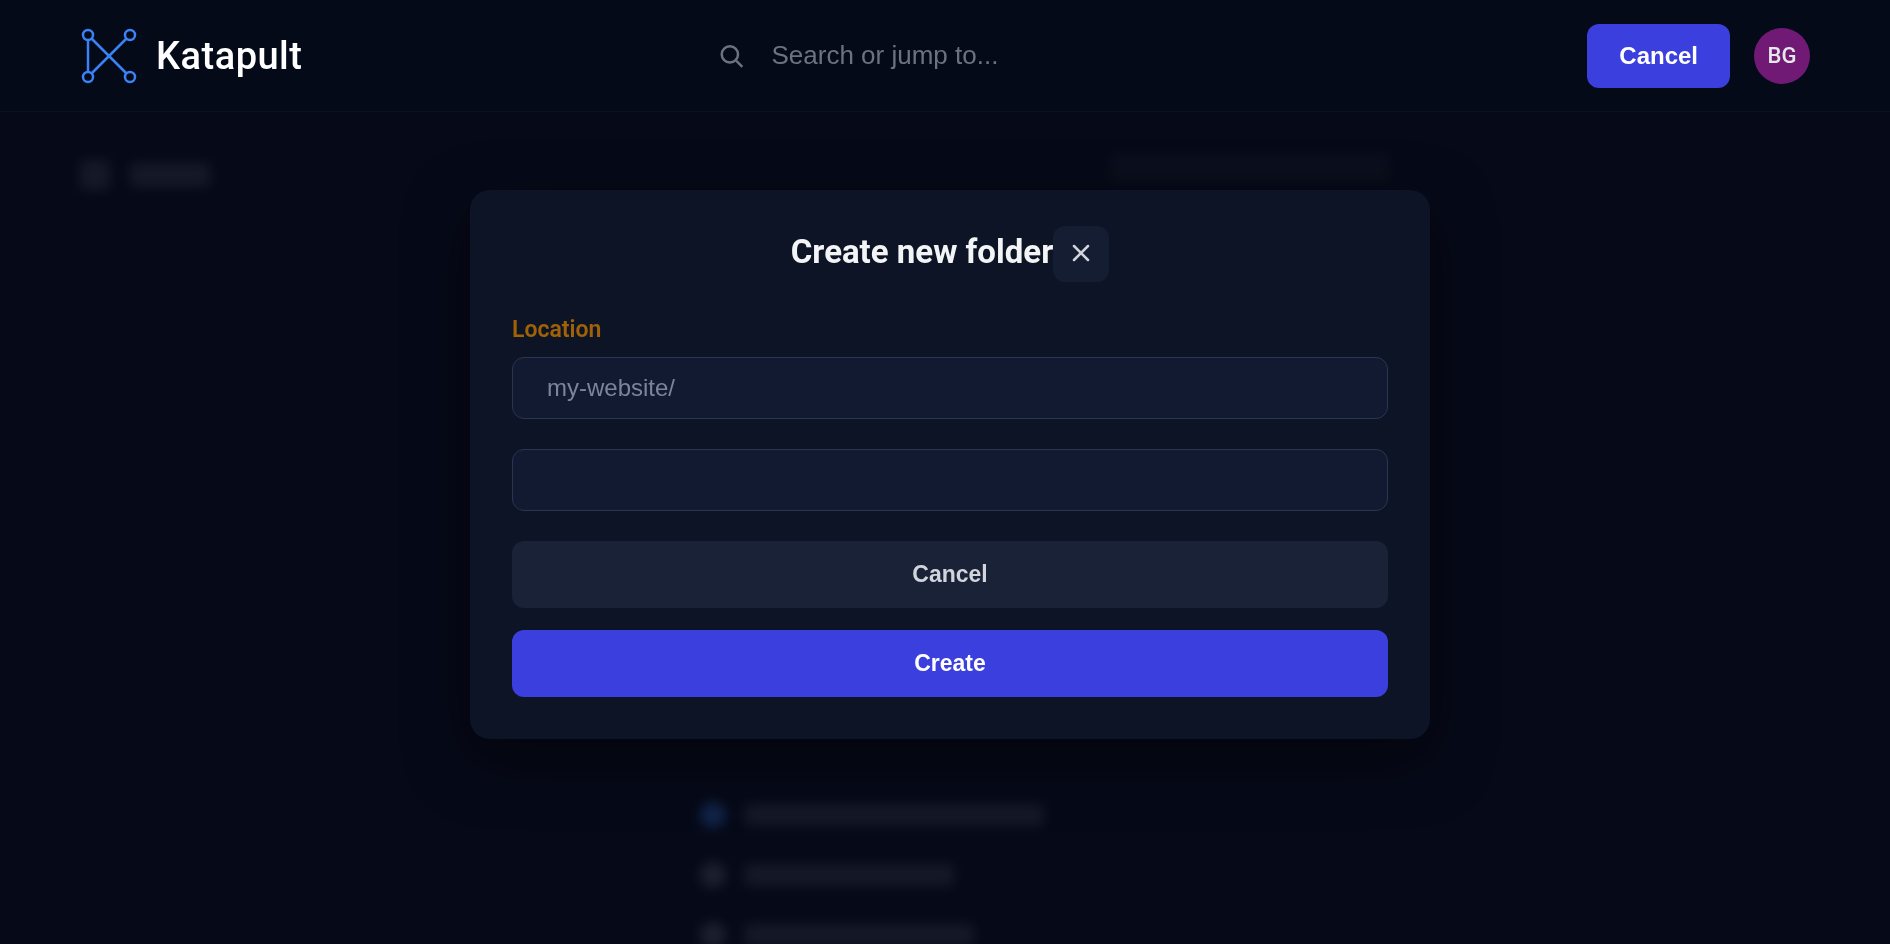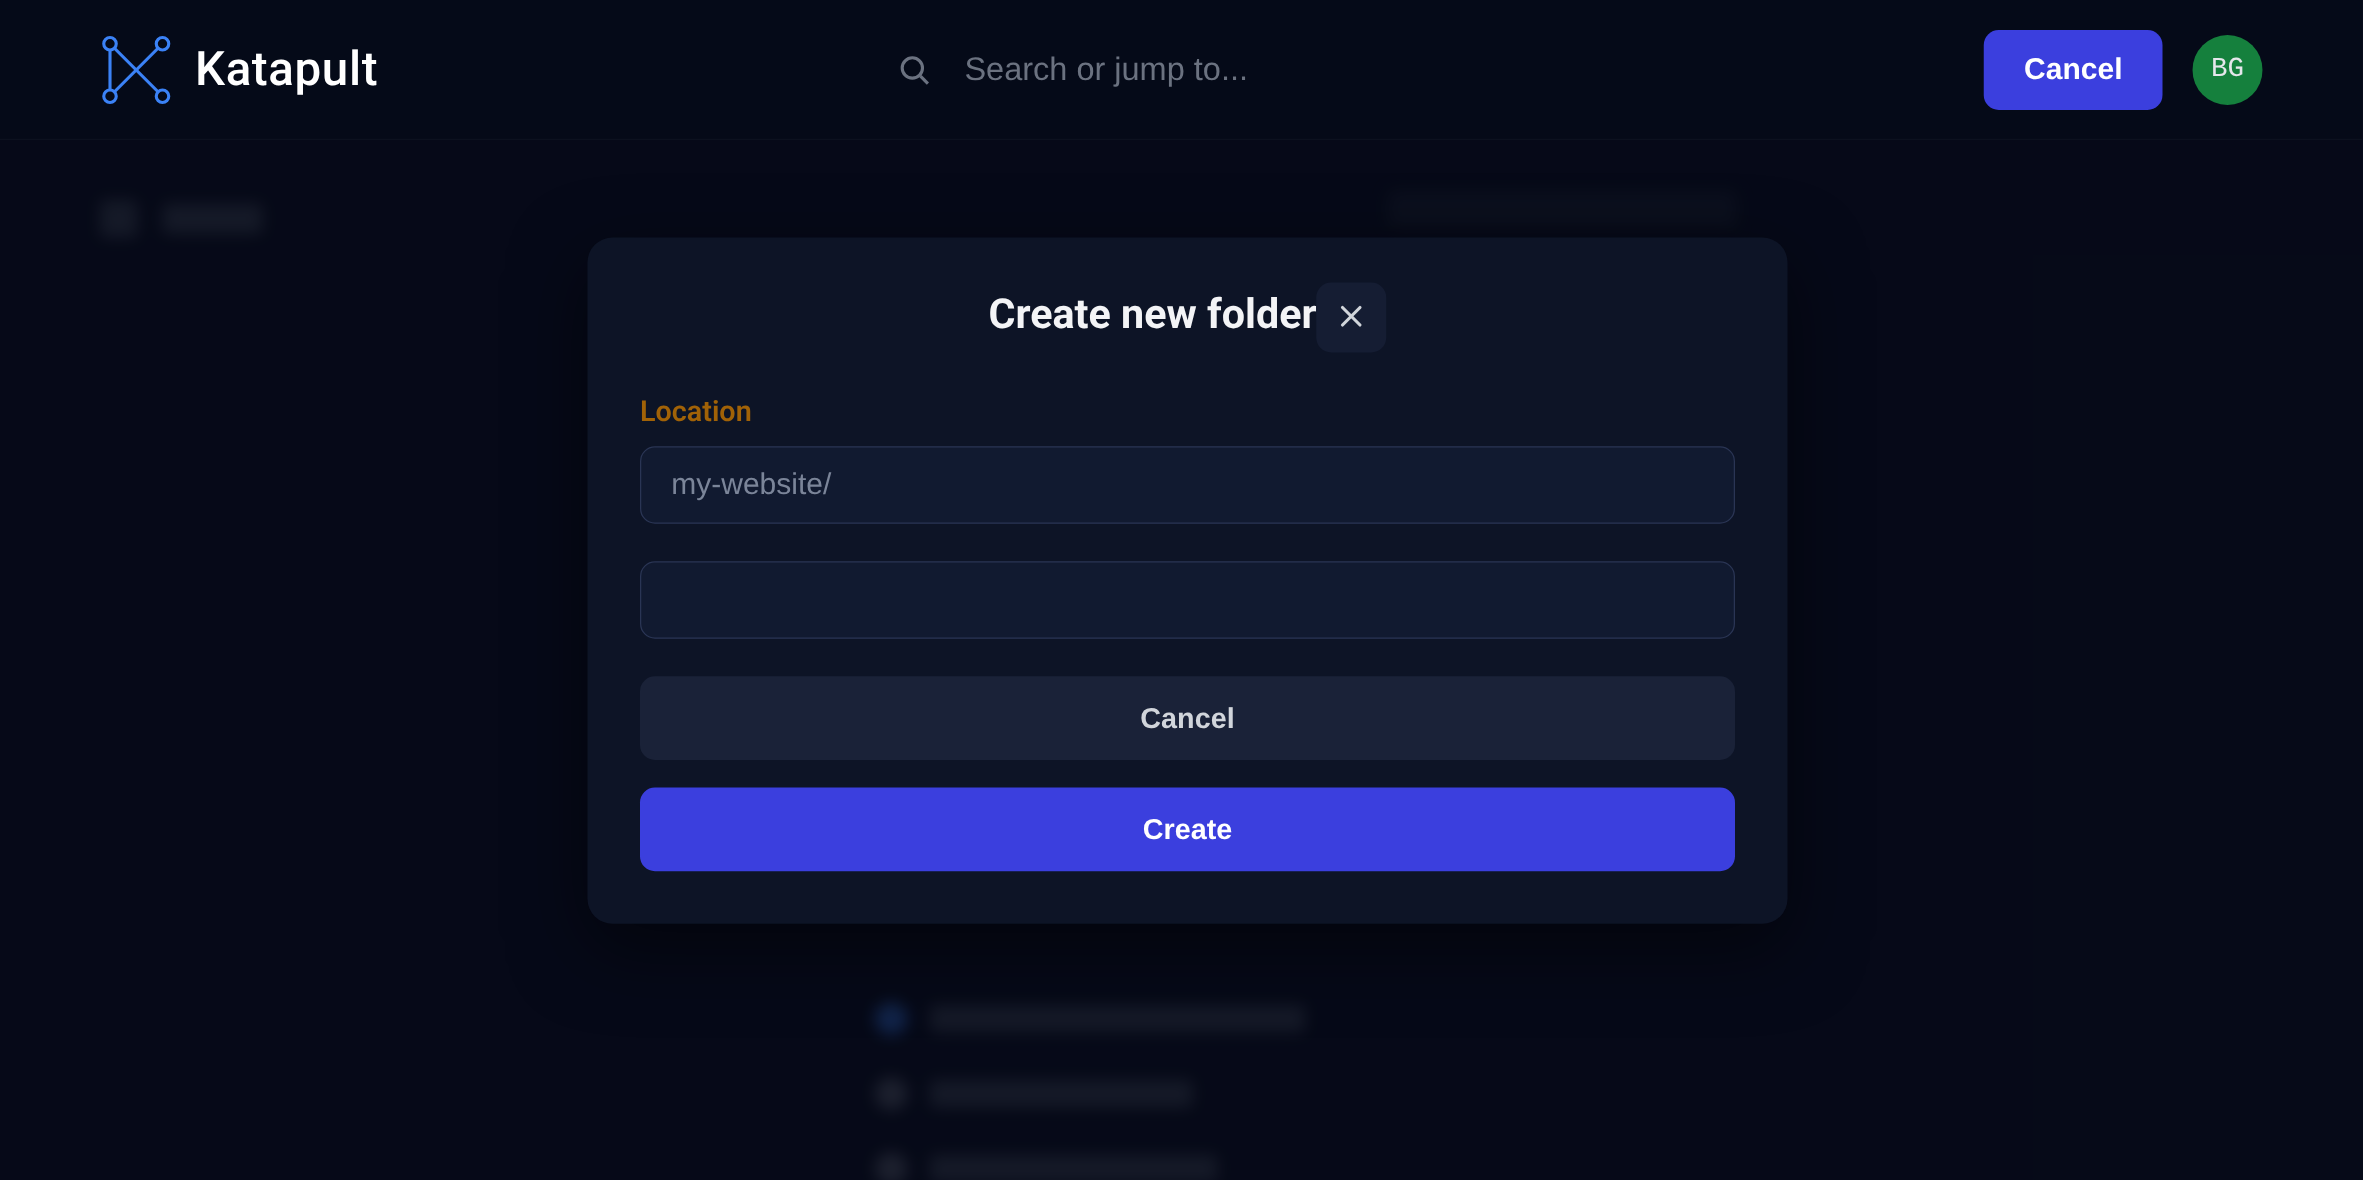--- a/index.html
+++ b/index.html
@@ -75,29 +75,28 @@
       border-radius: 12px;
       padding: 18px 32px;
       font-size: 24px;
       font-weight: 600;
       cursor: pointer;
     }
     .avatar {
       width: 56px;
       height: 56px;
       border-radius: 50%;
-      background: #15803d;
+      background: #701a75;
       display: flex;
       align-items: center;
       justify-content: center;
       font-size: 22px;
       font-weight: 500;
       color: #e5e7eb;
       cursor: pointer;
-      font-family: Liberation Mono, monospace;
     }
 
     
     .bg-content {
       position: absolute;
       top: 112px;
       left: 0;
       right: 0;
       bottom: 0;
       filter: blur(6px);
@@ -213,21 +212,21 @@
       font-weight: 600;
       color: #a16207;
       margin-bottom: 14px;
       display: block;
     }
     .field-input {
       width: 100%;
       background: #111a30;
       border: 1px solid #2a3554;
       border-radius: 12px;
-      padding: 16px 24px;
+      padding: 16px 34px;
       font-size: 24px;
       color: #e5e7eb;
       outline: none;
     }
     .field-input.readonly {
       color: #7b8599;
       cursor: default;
     }
     .field-group { margin-bottom: 30px; }
     .field-group:last-of-type { margin-bottom: 44px; }

